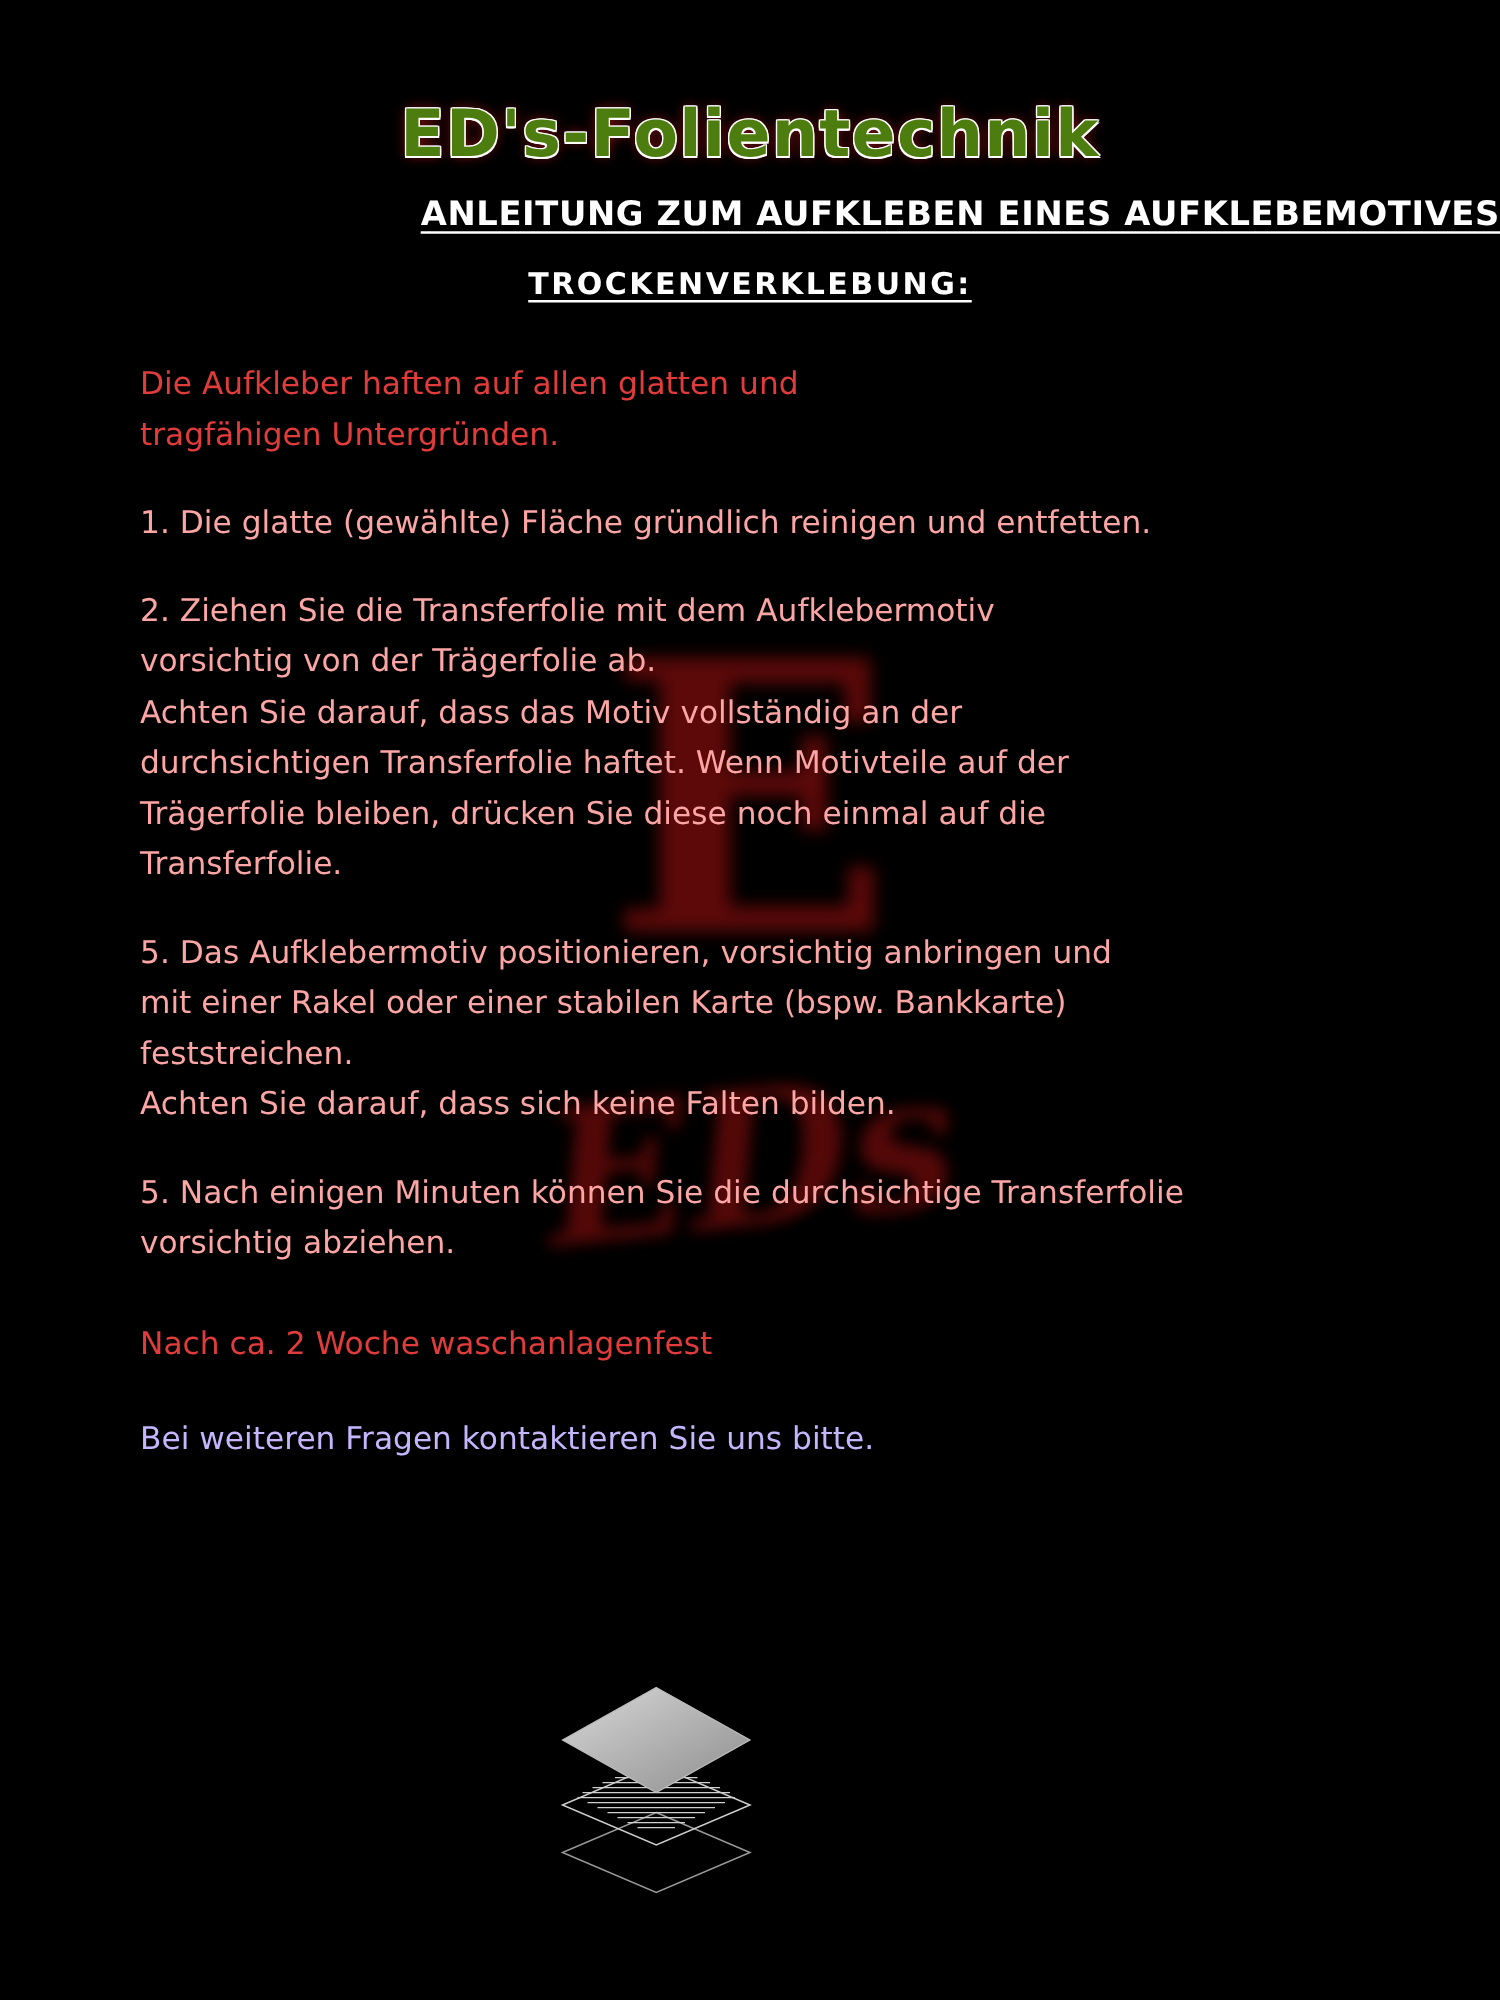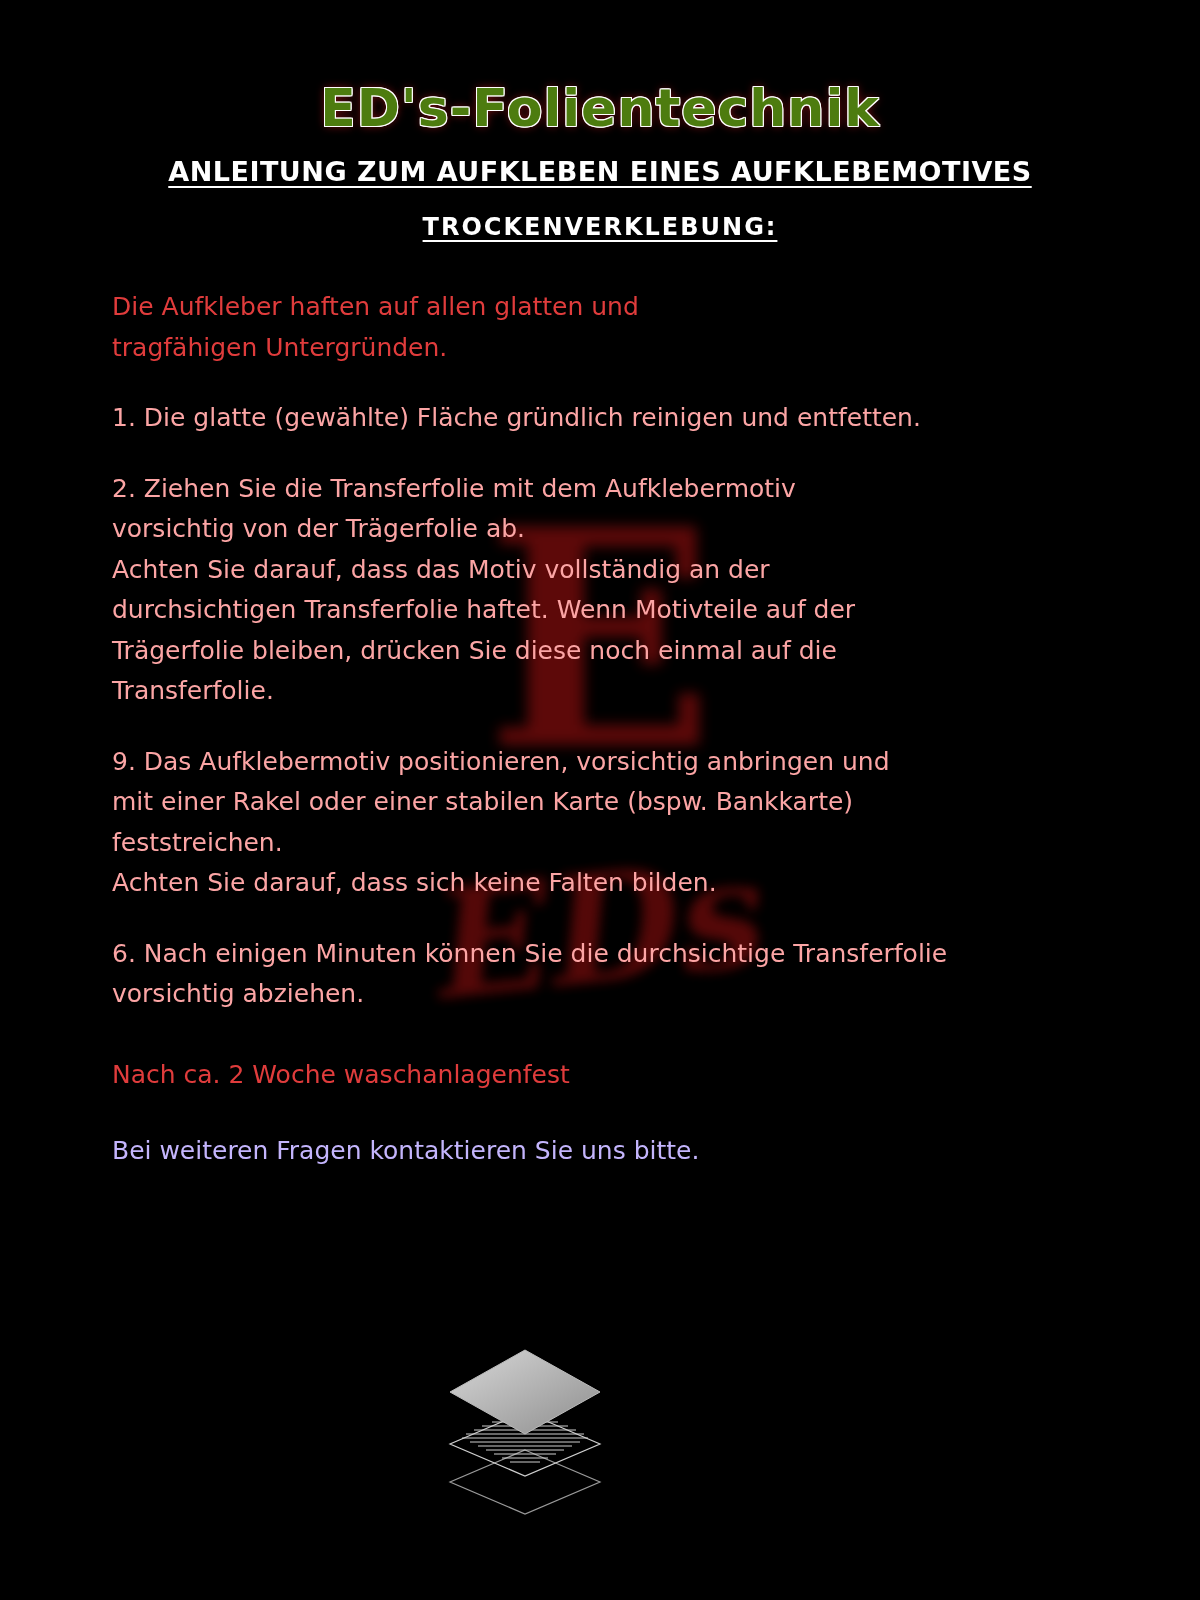--- a/index.html
+++ b/index.html
@@ -74,21 +74,21 @@
     color: #4d7c0f;
     text-shadow:
        1px 0 0 #ffffff, -1px 0 0 #ffffff,
        0 1px 0 #ffffff, 0 -1px 0 #ffffff,
        1px 1px 0 #ffffff, -1px -1px 0 #ffffff,
        1px -1px 0 #ffffff, -1px 1px 0 #ffffff,
        0 0 10px rgba(230,30,35,0.55);
   }
 
   .subtitle-1 {
-    text-align: center;
+    text-align: right;
     margin: 18px 0 0 0;
     font-family: "DejaVu Sans", sans-serif;
     font-weight: 700;
     font-size: 27px;
     letter-spacing: 0.5px;
     color: #ffffff;
     text-decoration: underline;
     text-underline-offset: 5px;
     text-transform: uppercase;
     font-variant: small-caps;
@@ -205,27 +205,27 @@
 
       <div class="spacer-md"></div>
       <p class="para">2.  Ziehen Sie die Transferfolie mit dem Aufklebermotiv
 vorsichtig von der Trägerfolie ab.
 Achten Sie darauf, dass das Motiv vollständig an der
 durchsichtigen Transferfolie haftet. Wenn Motivteile auf der
 Trägerfolie bleiben, drücken Sie diese noch einmal auf die
 Transferfolie.</p>
 
       <div class="spacer-md"></div>
-      <p class="para">9. Das Aufklebermotiv positionieren, vorsichtig anbringen und
+      <p class="para">5. Das Aufklebermotiv positionieren, vorsichtig anbringen und
 mit einer Rakel oder einer stabilen Karte (bspw. Bankkarte)
 feststreichen.
 Achten Sie darauf, dass sich keine Falten bilden.</p>
 
       <div class="spacer-md"></div>
-      <p class="para">6.  Nach einigen Minuten können Sie die durchsichtige Transferfolie
+      <p class="para">5.  Nach einigen Minuten können Sie die durchsichtige Transferfolie
 vorsichtig abziehen.</p>
 
       <div class="spacer-lg"></div>
       <p class="para red">Nach ca. 2 Woche waschanlagenfest</p>
 
       <div class="spacer-sm"></div>
 
       <div class="spacer-sm"></div>
       <p class="para green">Bei weiteren Fragen kontaktieren Sie uns bitte.</p>
 

